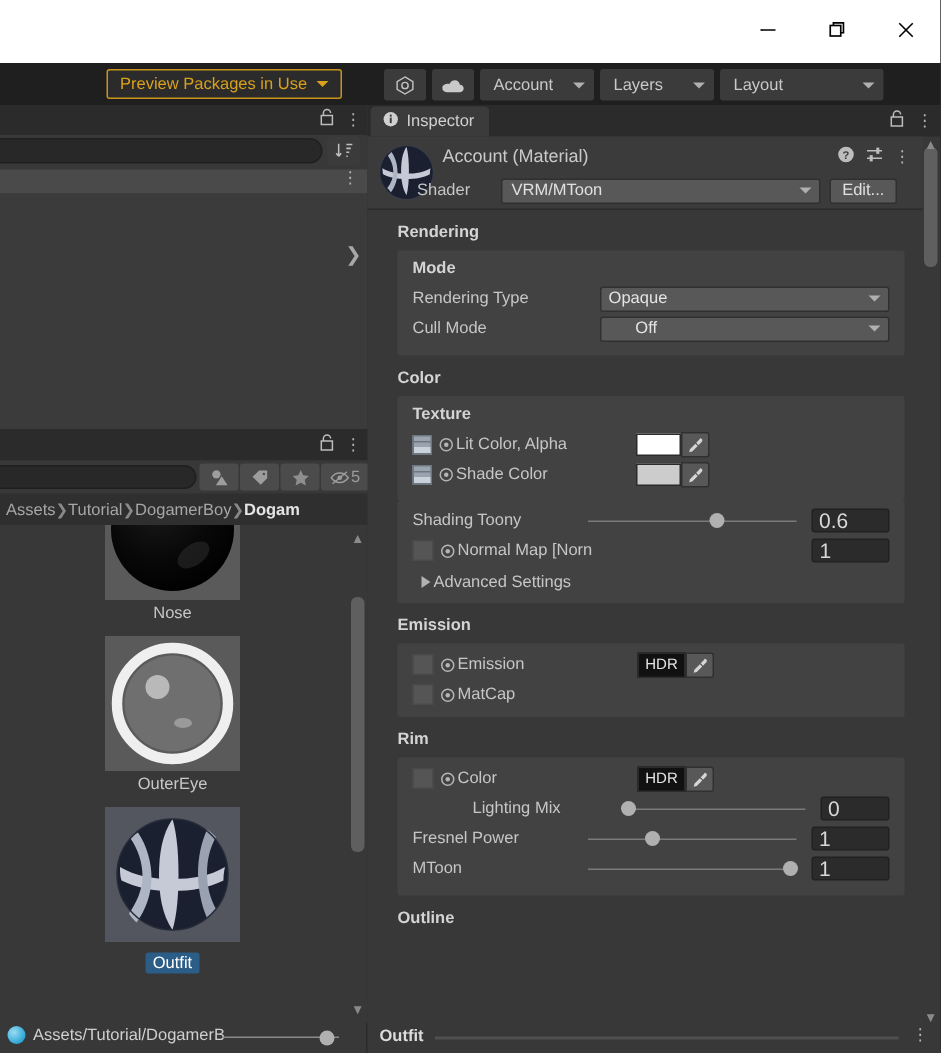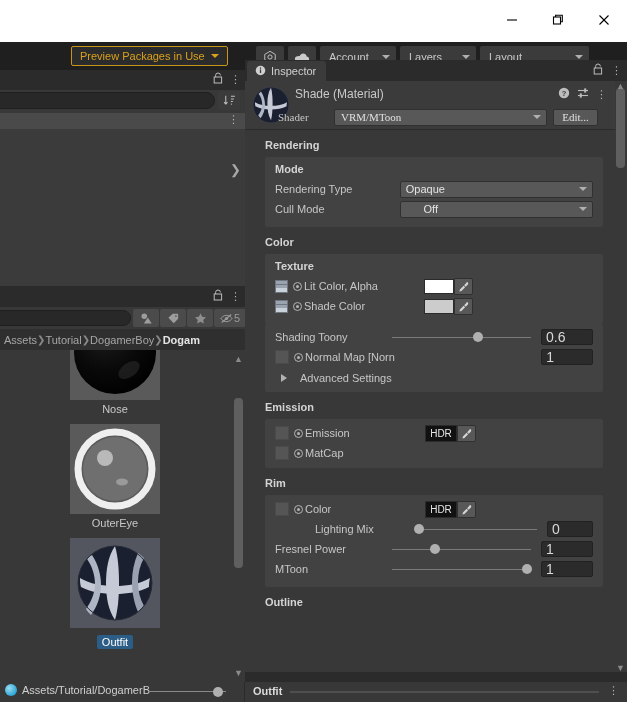--- a/index.html
+++ b/index.html
@@ -65,30 +65,30 @@
   .asset { position:absolute; left:70px; width:90px; }
   .asset .thumb { width:90px; height:90px; background:#5a5a5a; position:relative; overflow:hidden; }
   .asset .label { text-align:center; margin-top:4px; font-size:11px; color:#c8c8c8; }
   .asset .label.sel { background:#2c5d87; color:#ffffff; display:inline-block; padding:1px 5px; border-radius:2px; }
   .asset .labelwrap { text-align:center; margin-top:3px; }
   .assets-scroll { position:absolute; right:2px; top:6px; width:9px; height:320px; }
   .assets-scroll .thumbbar { position:absolute; left:0; top:42px; width:9px; height:170px; background:#5f5f5f; border-radius:4px; }
   .sc-arrow { position:absolute; left:0; color:#8a8a8a; font-size:9px; }
 
   
-  .inspector { position:absolute; left:245px; top:60px; width:382px; height:612px; background:#383838; }
+  .inspector { position:absolute; left:245px; top:70px; width:382px; height:612px; background:#383838; }
   .insp-tabbar { position:absolute; left:0; top:0; width:382px; height:21px; background:#2b2b2b; }
   .insp-tab { position:absolute; left:2px; top:1px; height:20px; background:#3b3b3b; border-radius:3px 3px 0 0; display:flex; align-items:center; gap:5px; padding:0 10px 0 8px; color:#d0d0d0; font-size:11px; }
   .insp-tabbar .righticons { position:absolute; right:5px; top:3px; display:flex; gap:8px; align-items:center; }
 
   .matheader { position:absolute; left:0; top:21px; width:370px; height:49px; background:#3b3b3b; border-bottom:1px solid #2b2b2b; }
   .mat-preview { position:absolute; left:8px; top:6px; width:36px; height:36px; border-radius:50%; overflow:hidden; background:#3a4050; }
   .mat-title { position:absolute; left:50px; top:6px; font-size:12px; color:#c9c9c9; }
   .mat-icons { position:absolute; right:8px; top:6px; display:flex; gap:7px; align-items:center; color:#bdbdbd; }
-  .shader-row { position:absolute; left:33px; top:27px; width:330px; height:18px; display:flex; align-items:center;font-family:Liberation Serif, serif; }
+  .shader-row { position:absolute; left:33px; top:27px; width:330px; height:18px; display:flex; align-items:center; }
   .shader-lbl { width:56px; color:#c6c6c6; font-size:11px; }
   .shader-drop { width:213px; height:17px; background:#585858; border:1px solid #303030; border-radius:2px; display:flex; align-items:center; justify-content:space-between; padding:0 5px 0 6px; color:#e0e0e0; font-size:11px; }
   .shader-edit { margin-left:6px; width:45px; height:17px; background:#585858; border:1px solid #303030; border-radius:2px; display:flex; align-items:center; justify-content:center; color:#e0e0e0; font-size:11px; }
 
   .insp-scrollarea { position:absolute; left:0; top:70px; width:370px; height:612px; }
   .sec-title { font-size:11px; font-weight:bold; color:#d4d4d4; padding:9px 0 6px 20px; }
   .sub-box { margin:0 12px 0 20px; background:#424242; border-radius:2px; padding:6px 10px 8px 10px; }
   .sub-title { font-size:11px; font-weight:bold; color:#d4d4d4; margin-bottom:4px; }
   .prow { display:flex; align-items:center; height:20px; }
   .plabel { font-size:11px; color:#c6c6c6; }
@@ -99,21 +99,21 @@
   .emptybox { width:14px; height:14px; background:#555555; border:1px solid #4a4a4a; flex:none; }
   .radio { width:9px; height:9px; border:1px solid #b4b4b4; border-radius:50%; position:relative; flex:none; margin:0 2px 0 5px; }
   .radio:after { content:''; position:absolute; left:2px; top:2px; width:3px; height:3px; border-radius:50%; background:#b4b4b4; }
   .swatch { width:30px; height:15px; border:1px solid #2b2b2b; }
   .picker { width:19px; height:17px; background:#585858; border:1px solid #303030; border-radius:0 2px 2px 0; display:flex; align-items:center; justify-content:center; }
   .hdr { width:32px; height:17px; background:#111111; border:1px solid #2b2b2b; color:#e6e6e6; font-size:10px; display:flex; align-items:center; justify-content:center; }
   .slider { position:relative; height:14px; display:flex; align-items:center; }
   .slider .track { height:1px; background:#7a7a7a; width:100%; }
   .slider .knob { position:absolute; width:10px; height:10px; border-radius:50%; background:#b0b0b0; top:2px; }
   .numfield { width:54px; height:16px; background:#2b2b2b; border:1px solid #212121; border-radius:2px; color:#d8d8d8; font-size:14px; display:flex; align-items:center; padding-left:4px; }
-  .foldrow { display:flex; align-items:center; gap:13px; padding-left:6px; margin-top:5px;text-align:right; }
+  .foldrow { display:flex; align-items:center; gap:2px; padding-left:6px; margin-top:5px;text-align:right; }
   .tri { width:0;height:0;border-top:4px solid transparent;border-bottom:4px solid transparent;border-left:6px solid #b2b2b2; }
 
   .insp-scroll { position:absolute; right:2px; top:23px; width:9px; height:640px; }
   .insp-scroll .bar { position:absolute; left:0; top:5px; width:9px; height:80px; background:#5f5f5f; border-radius:4px; }
 
   
   .statusbar { position:absolute; left:0; top:682px; width:627px; height:20px; background:#383838; }
   .sb-left { position:absolute; left:5px; top:2px; display:flex; align-items:center; gap:5px; }
   .unity-dot { width:12px; height:12px; border-radius:50%; background:radial-gradient(circle at 35% 35%, #9adcf0, #2ea6d8 70%); }
   .sb-path { color:#cfcfcf; font-size:11px; max-width:128px; overflow:hidden; white-space:nowrap; }
@@ -355,21 +355,21 @@
 
     <div class="matheader">
       <div class="mat-preview">
         <svg width="36" height="36" viewBox="0 0 90 90">
           <circle cx="45" cy="45" r="44" fill="#1b2030"></circle>
           <path d="M45 2c-7 11-9 25-9 40s2 29 9 41c3-11 4-26 4-41s-1-29-4-40z" fill="#c5cad6"></path>
           <path d="M5 38c11 7 24 9 40 9s29-2 40-9c-1 4-1 8-1 10-11 6-24 8-39 8s-28-2-39-8c-1-3-1-7-1-10z" fill="#c5cad6"></path>
           <path d="M20 11c7 10 10 22 10 34 0 12-4 24-11 33-2-2-4-5-6-7 6-8 10-17 10-27s-3-19-9-27c2-2 4-4 6-6z" fill="#aeb5c4"></path>
         </svg>
       </div>
-      <div class="mat-title">Shade  (Material)</div>
+      <div class="mat-title">Account  (Material)</div>
       <div class="mat-icons">
         <span>
           <svg width="12" height="12" viewBox="0 0 12 12">
               <circle cx="6" cy="6" r="5.2" fill="#bdbdbd"></circle>
               <text x="6" y="9" font-size="7.5" fill="#3b3b3b" text-anchor="middle" font-family="Liberation Sans, sans-serif" font-weight="bold">?</text>
             </svg>
         </span>
         <span>
           <svg width="12" height="12" viewBox="0 0 12 12">
             <line x1="1" y1="3.5" x2="11" y2="3.5" stroke="#bdbdbd" stroke-width="1.1"></line>

